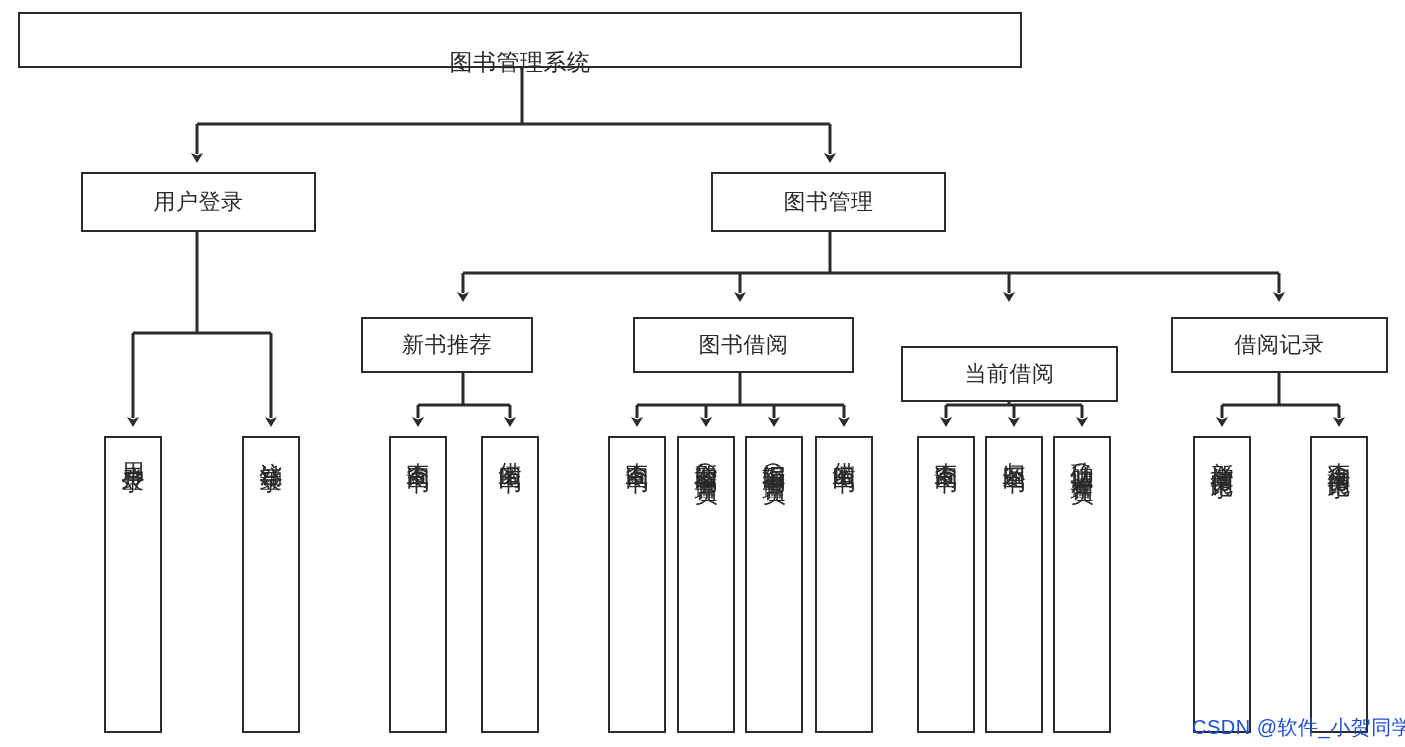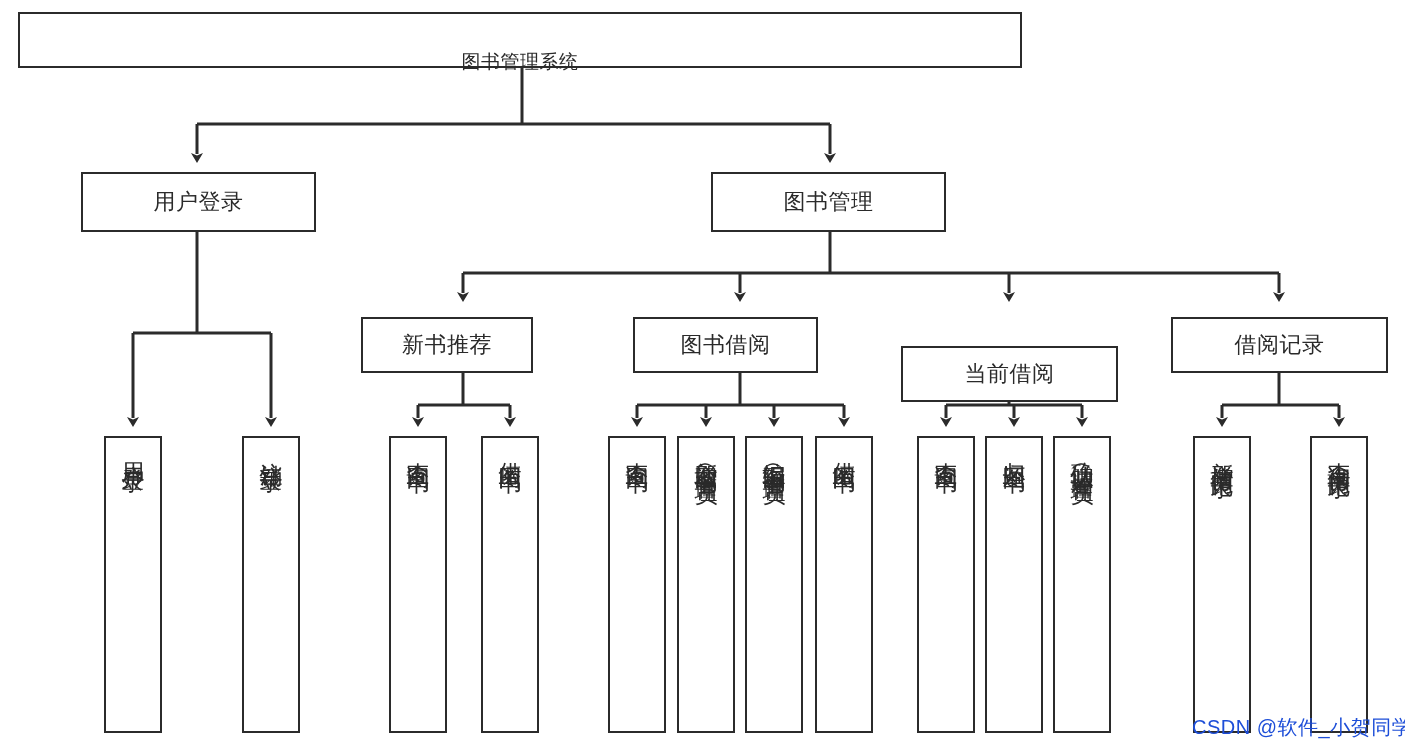--- a/index.html
+++ b/index.html
@@ -41,21 +41,21 @@
     letter-spacing: 0.5px;
     color: #2a2a2a;
     text-align: center;
     white-space: nowrap;
   }
   
   .h-node .lbl {
     font-size: 22px;
   }
   .root .lbl {
-    font-size: 19px;
+    font-size: 23px;
     margin-top: 44px;
   }
   
   .v-node {
     align-items: flex-start;
     justify-content: center;
     padding-top: 6px;
   }
   .v-node .lbl {
     writing-mode: vertical-rl;
@@ -135,21 +135,21 @@
   <div class="node h-node" style="left:81px; top:172px; width:235px; height:60px;">
     <span class="lbl">用户登录</span>
   </div>
   <div class="node h-node" style="left:711px; top:172px; width:235px; height:60px;">
     <span class="lbl">图书管理</span>
   </div>
 
   <div class="node h-node" style="left:361px; top:317px; width:172px; height:56px;">
     <span class="lbl">新书推荐</span>
   </div>
-  <div class="node h-node" style="left:633px; top:317px; width:185px; height:56px;">
+  <div class="node h-node" style="left:633px; top:317px; width:221px; height:56px;">
     <span class="lbl">图书借阅</span>
   </div>
   <div class="node h-node" style="left:901px; top:317px; width:217px; height:56px;margin-top:29px;">
     <span class="lbl">当前借阅</span>
   </div>
   <div class="node h-node" style="left:1171px; top:317px; width:217px; height:56px;">
     <span class="lbl">借阅记录</span>
   </div>
 
   <div class="node v-node" style="left:104px; top:436px; width:58px; height:297px;">

